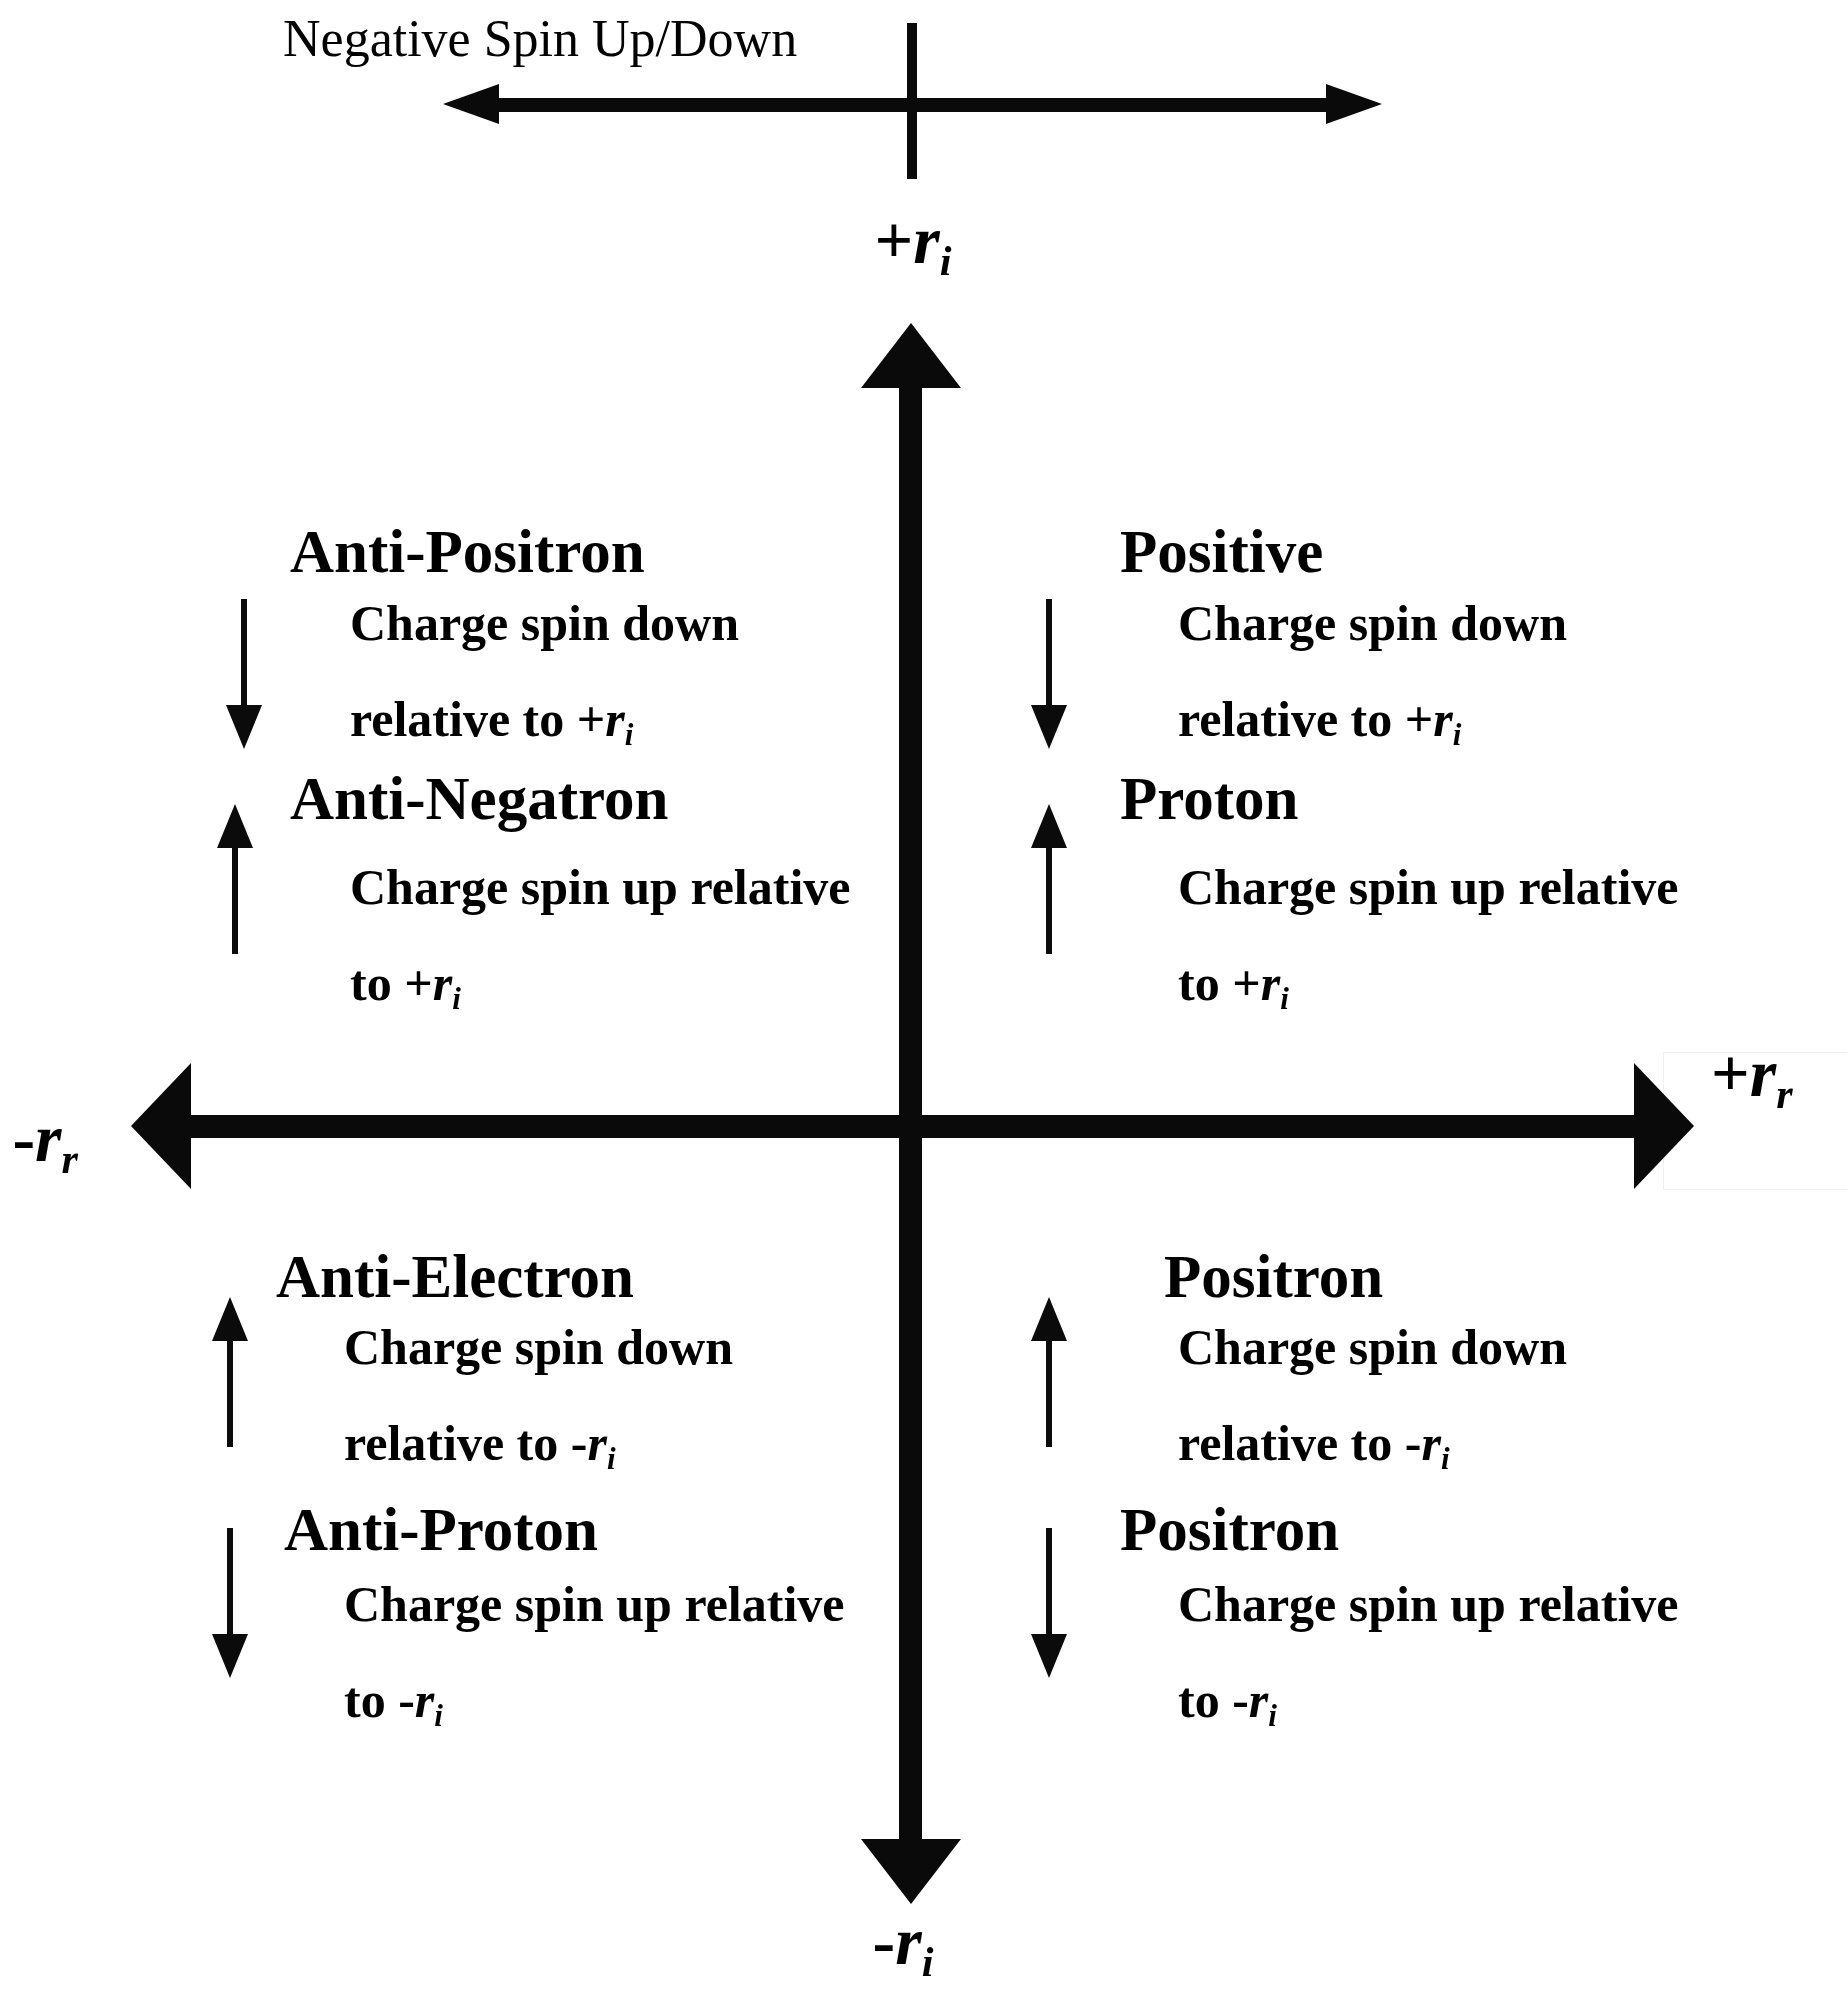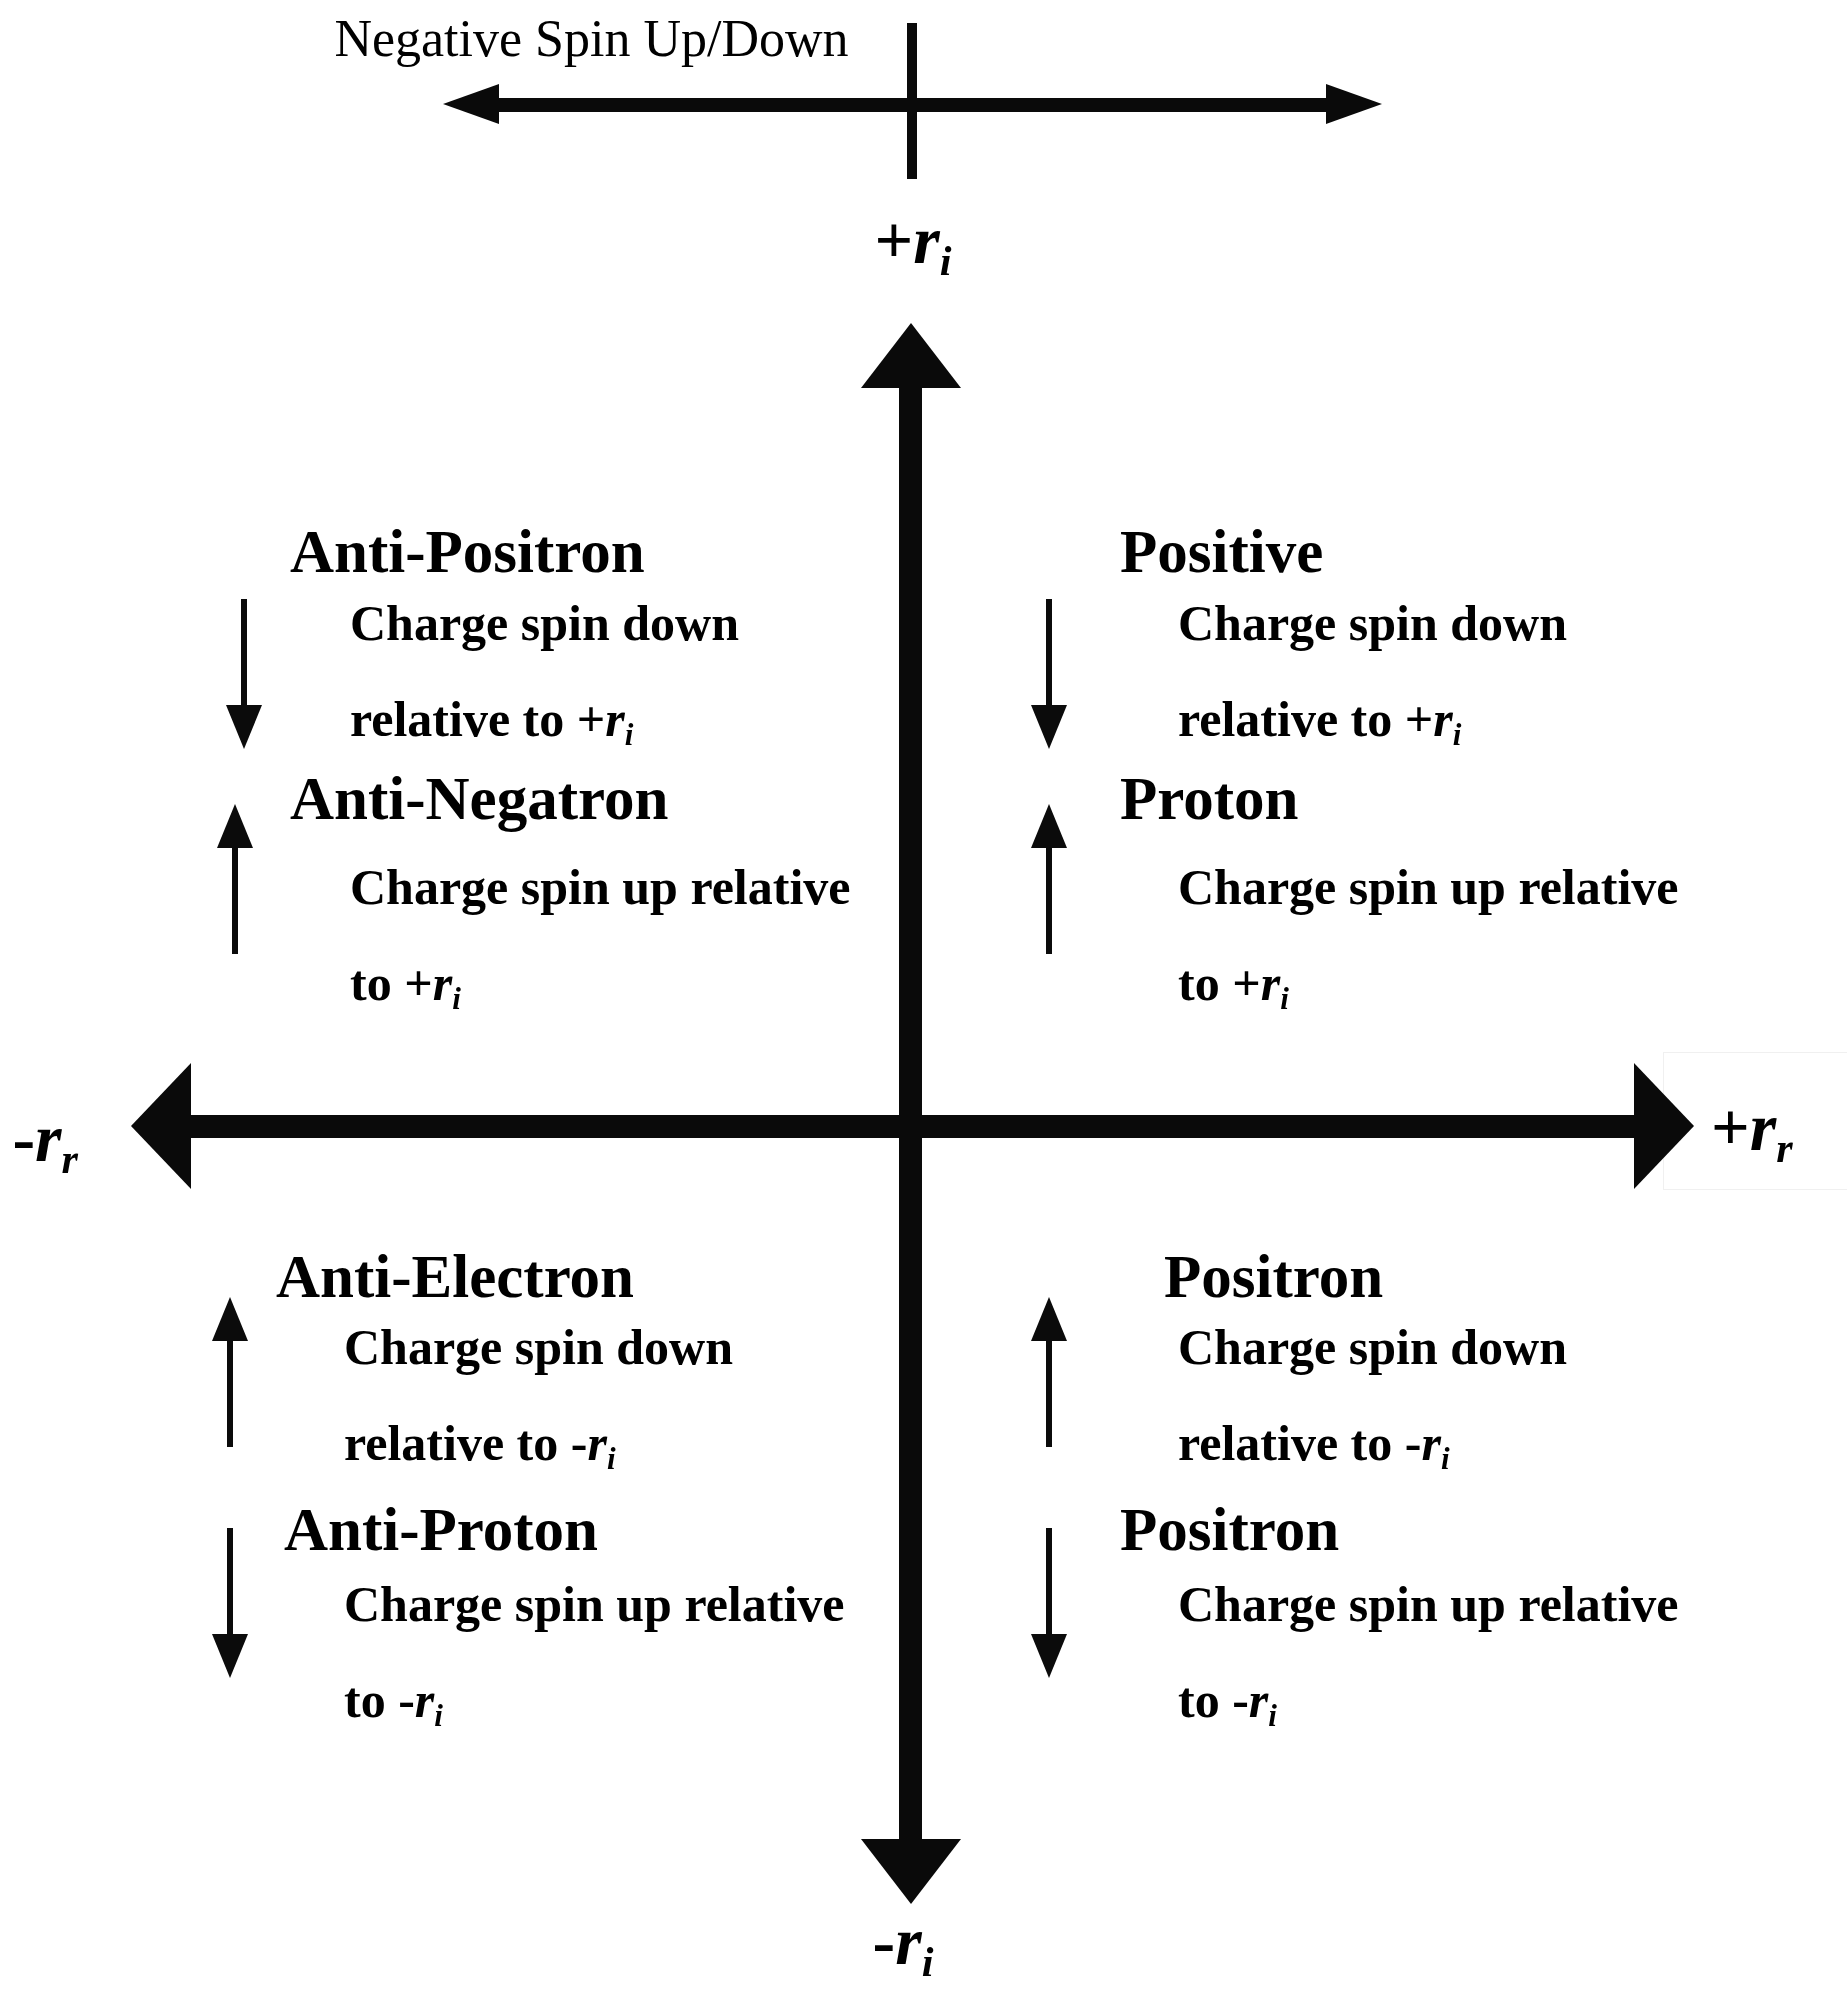--- a/index.html
+++ b/index.html
@@ -12,21 +12,21 @@
     font-family: "Liberation Serif", "DejaVu Serif", serif;
     overflow: hidden;
   }
   .abs { position: absolute; }
 
   
   .header-label {
     position: absolute;
     top: 9.3px;
     width: 617px;
-    text-align: center;
+    text-align: left;
     font-size: 52px;
     line-height: 1.15;
     white-space: nowrap;
   }
   .header-tick {
     position: absolute;
     left: 907px; top: 23px;
     width: 10.4px; height: 156px;
     background: #0a0a0a;
   }
@@ -175,21 +175,21 @@
   <div class="h-axis-shaft"></div>
   <div class="h-head left"></div>
   <div class="h-head right"></div>
 
   <div class="axis-label center" style="left:830px; top:206px;"><span>+</span><i>r</i><sub><i>i</i></sub></div>
 
   <div class="axis-label center" style="left:820px; top:1907px;"><span>-</span><i>r</i><sub><i>i</i></sub></div>
 
   <div class="axis-label" style="left:12.4px; top:1104px;"><span>-</span><i>r</i><sub><i>r</i></sub></div>
 
-  <div class="axis-label" style="left:1711px; top:1093px;text-align:right;"><span>+</span><i>r</i><sub><i>r</i></sub></div>
+  <div class="axis-label" style="left:1711px; top:1039px;text-align:right;"><span>+</span><i>r</i><sub><i>r</i></sub></div>
 
   <div class="abs">
 
     <div class="title" style="left:290px; top:515px;">Anti-Positron</div>
     <div class="mini-arrow down" style="left:226px; top:599px;">
       <div class="shaft"></div>
         <div class="head"></div>
     </div>
     <div class="body" style="left:350px; top:575px;">
       <span class="bl">Charge spin down</span>

